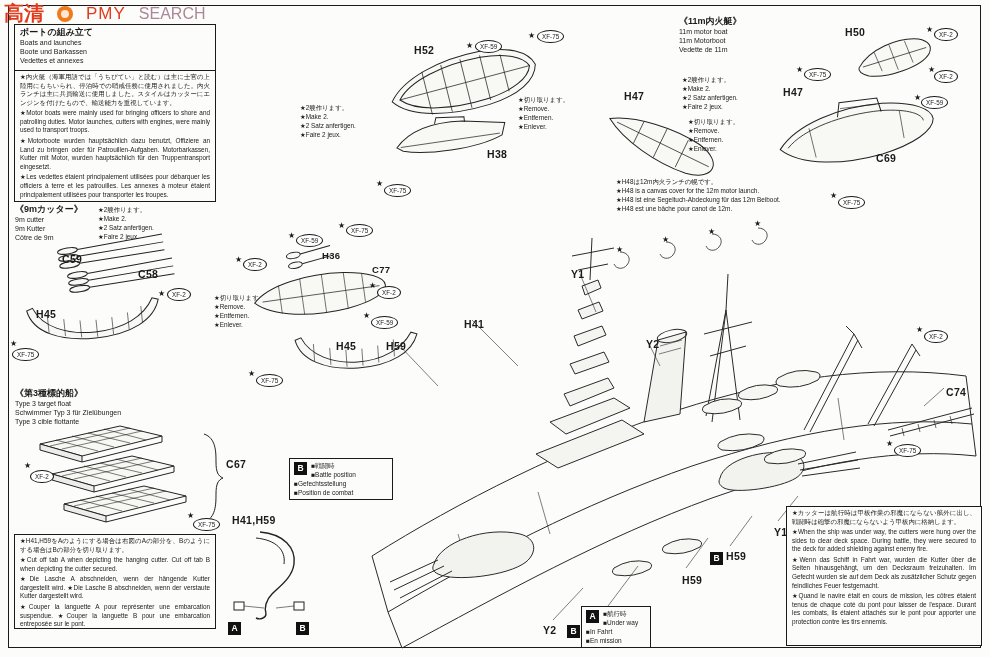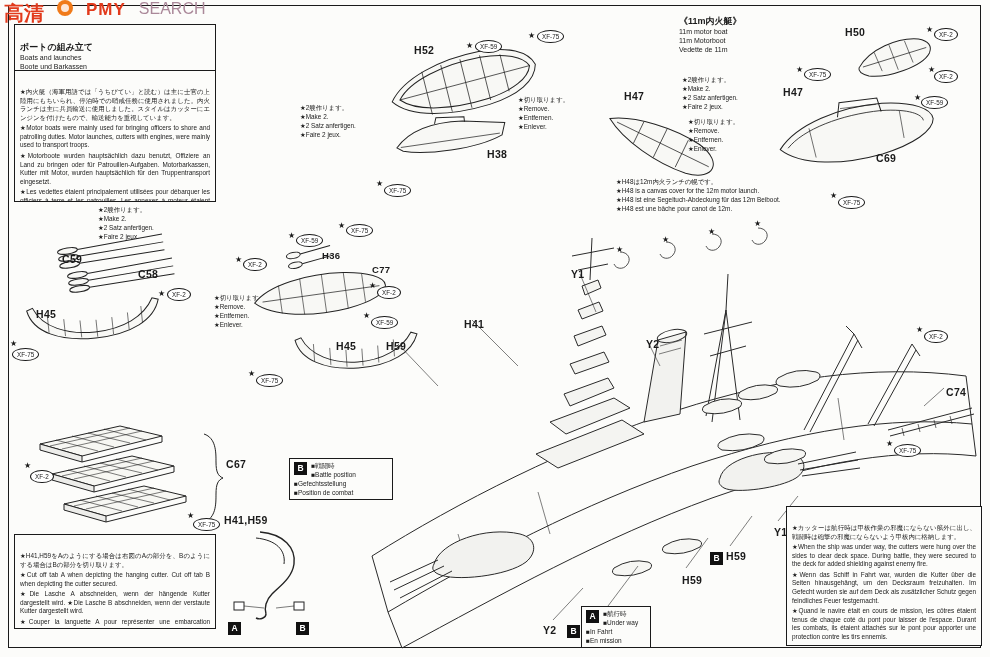--- a/index.html
+++ b/index.html
@@ -1,44 +1,44 @@
 <!DOCTYPE html>
 <html><head>
 <meta charset="utf-8">
 <style>
   *{margin:0;padding:0;box-sizing:border-box}
   html,body{background:#d8d8d8}
   .page{position:relative;width:990px;height:657px;background:#fcfcfa;overflow:hidden;
         font-family:"Liberation Sans","DejaVu Sans",sans-serif;color:#1a1a1a}
   .frame{position:absolute;left:8px;top:5px;width:973px;height:643px;border:1.5px solid #1a1a1a;pointer-events:none}
-  .box{position:absolute;border:1px solid #1a1a1a;background:#fcfcfa;padding:17px 5px;overflow:hidden}
+  .box{position:absolute;border:1px solid #1a1a1a;background:#fcfcfa;padding:2px 5px;overflow:hidden}
   .t6{font-size:6.4px;line-height:1.34;text-align:justify}
   .t6 + .t6{margin-top:2px}
   .t7{font-size:7px;line-height:1.28}
   .jahdr{font-size:9px;font-weight:bold;line-height:1.3}
   .sechdr{position:absolute;line-height:1.3;white-space:nowrap}
   .note{position:absolute;font-size:6.4px;line-height:1.4;white-space:nowrap}
   .part{position:absolute;font-size:10.5px;font-weight:bold;letter-spacing:.3px;white-space:nowrap}
   .part.sm{font-size:9.5px}
   .paint{position:absolute;border:1px solid #1a1a1a;border-radius:50%;font-size:6.3px;line-height:1;
          padding:2.5px 4px;background:#fff;white-space:nowrap}
   .star{position:absolute;font-size:8px;line-height:1}
   .boxletter{display:inline-block;background:#111;color:#fff;font-weight:bold;font-size:8.5px;
              line-height:1;padding:2px 3.5px;vertical-align:middle}
   .bl-abs{position:absolute}
   .legend{position:absolute;border:1px solid #1a1a1a;background:#fcfcfa;padding:2px 4px;
           font-size:6.5px;line-height:1.4}
   .legend .boxletter{float:left;margin:1px 4px 1px 0}
   .draw{position:absolute}
   svg{display:block}
-  .wm{position:absolute;left:4px;top:0;display:flex;gap:13px;z-index:6}
+  .wm{position:absolute;left:4px;top:0;display:flex;align-items:center;gap:13px;z-index:6}
   .wm-cn{color:#e23a1c;font-size:20px;font-weight:bold}
   .wm-logo{width:16px;height:16px;border-radius:50%;background:#f07a1a;display:inline-block;position:relative}
   .wm-logo::after{content:"";position:absolute;inset:4px;border-radius:50%;background:#fde6d8}
-  .wm-brand{color:#e23a1c;font-size:17px;font-weight:bold;letter-spacing:1px}
+  .wm-brand{color:#e23a1c;font-size:17px;font-weight:normal;letter-spacing:1px}
   .wm-word{color:#a89};.wm-word{font-size:14px;font-weight:bold;letter-spacing:2px;color:#b06a5a}
 </style>
 </head>
 <body>
 
 <div class="page">
   <div class="frame"></div>
 
   <div class="wm">
     <span class="wm-cn">高清</span>
@@ -54,20 +54,26 @@
     <div class="t7">Vedettes et annexes</div>
   </div>
 
   <div class="box" style="left:14px;top:70px;width:202px;height:132px">
     <div class="t6">★内火艇（海軍用語では「うちびてい」と読む）は主に士官の上陸用にもちいられ、停泊時での哨戒任務に使用されました。内火ランチは主に兵員輸送に使用しました。スタイルはカッターにエンジンを付けたもので、輸送能力を重視しています。</div>
     <div class="t6">★Motor boats were mainly used for bringing officers to shore and patrolling duties. Motor launches, cutters with engines, were mainly used to transport troops.</div>
     <div class="t6">★Motorboote wurden hauptsächlich dazu benutzt, Offiziere an Land zu bringen oder für Patrouillen-Aufgaben. Motorbarkassen, Kutter mit Motor, wurden hauptsächlich für den Truppentransport eingesetzt.</div>
     <div class="t6">★Les vedettes étaient principalement utilisées pour débarquer les officiers à terre et les patrouilles. Les annexes à moteur étaient principalement utilisées pour transporter les troupes.</div>
   </div>
 
+  <div class="sechdr" style="left:15px;top:204px">
+    <div class="jahdr">《9mカッター》</div>
+    <div class="t7">9m cutter</div>
+    <div class="t7">9m Kutter</div>
+    <div class="t7">Côtre de 9m</div>
+  </div>
   <div class="note" style="left:98px;top:206px">
     <div>★2艘作ります。</div>
     <div>★Make 2.</div>
     <div>★2 Satz anfertigen.</div>
     <div>★Faire 2 jeux.</div>
   </div>
 
   <div class="draw" style="left:56px;top:238px;width:112px;height:26px;transform:rotate(-9deg)">
     <svg width="112" height="26" viewBox="0 0 112 26">
         <g stroke="#232323" fill="#f8f8f5">
@@ -98,20 +104,26 @@
       <path d="M24,14 L24,32 M40,20 L40,37 M56,23 L56,40 M72,24 L72,41 M88,23 L88,40 M104,20 L104,37 M118,15 L118,32" fill="none" stroke-width=".6"></path>
     </g>
       </svg>
   </div>
   <div class="part" style="left:36px;top:308px">H45</div>
   <span class="star" style="left:158px;top:290px">★</span>
   <div class="paint" style="left:167px;top:288px">XF-2</div>
   <span class="star" style="left:10px;top:340px">★</span>
   <div class="paint" style="left:12px;top:348px">XF-75</div>
 
+  <div class="sechdr" style="left:15px;top:388px">
+    <div class="jahdr">《第3種標的船》</div>
+    <div class="t7">Type 3 target float</div>
+    <div class="t7">Schwimmer Typ 3 für Zielübungen</div>
+    <div class="t7">Type 3 cible flottante</div>
+  </div>
   <div class="draw" style="left:28px;top:424px;width:180px;height:104px">
     <svg width="180" height="104" viewBox="0 0 180 104">
       <defs>
           <g id="raft" fill="#f7f7f3" stroke="#232323">
         <path d="M12,20 L92,2 L134,12 L54,32 Z"></path>
         <path d="M12,20 L12,26 L54,38 L54,32 Z" fill="#ededea"></path>
         <path d="M134,12 L134,18 L54,38" fill="none"></path>
         <path d="M28,16 L70,27 M44,12 L86,23 M60,9 L102,19 M76,5 L118,16" fill="none" stroke-width=".6"></path>
         <path d="M34,25 L114,7 M22,22 L102,4" fill="none" stroke-width=".6"></path>
       </g>
@@ -132,21 +144,21 @@
   <span class="star" style="left:187px;top:512px">★</span>
   <div class="paint" style="left:193px;top:518px">XF-75</div>
 
   <div class="box" style="left:14px;top:534px;width:202px;height:95px">
     <div class="t6">★H41,H59をAのようにする場合は右図のAの部分を、Bのようにする場合はBの部分を切り取ります。</div>
     <div class="t6">★Cut off tab A when depicting the hanging cutter. Cut off tab B when depicting the cutter secured.</div>
     <div class="t6">★Die Lasche A abschneiden, wenn der hängende Kutter dargestellt wird. ★Die Lasche B abschneiden, wenn der verstaute Kutter dargestellt wird.</div>
     <div class="t6">★Couper la languette A pour représenter une embarcation suspendue. ★Couper la languette B pour une embarcation entreposée sur le pont.</div>
   </div>
 
-  <div class="part" style="left:224px;top:514px">H41,H59</div>
+  <div class="part" style="left:232px;top:514px">H41,H59</div>
   <div class="draw" style="left:226px;top:526px;width:90px;height:96px">
     <svg width="90" height="96" viewBox="0 0 90 96">
       <g fill="none" stroke="#232323" stroke-width="1.4">
         <path d="M34,6 C58,8 70,22 68,38 C66,52 54,60 46,68 C40,74 38,82 40,88"></path>
         <path d="M30,12 C50,14 60,24 58,38" stroke-width="1"></path>
         <path d="M40,88 C40,92 34,94 30,92"></path>
       </g>
       <g fill="#fff" stroke="#232323">
         <rect x="8" y="76" width="10" height="8"></rect>
           <rect x="68" y="76" width="10" height="8"></rect>

